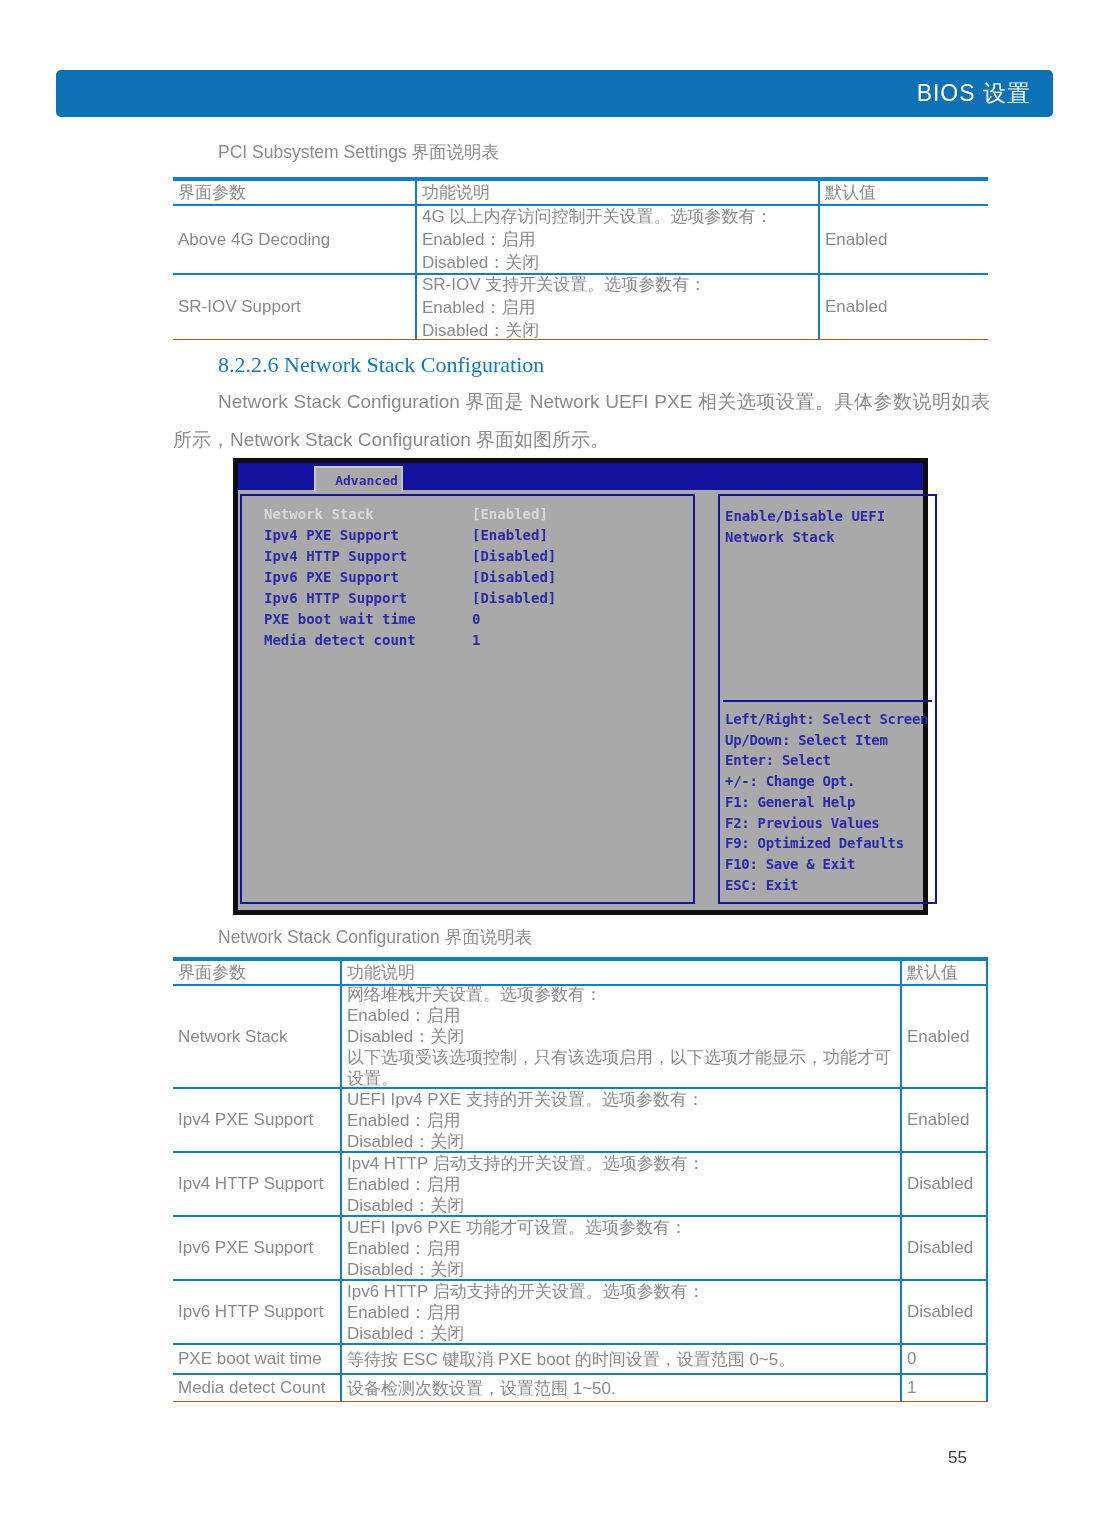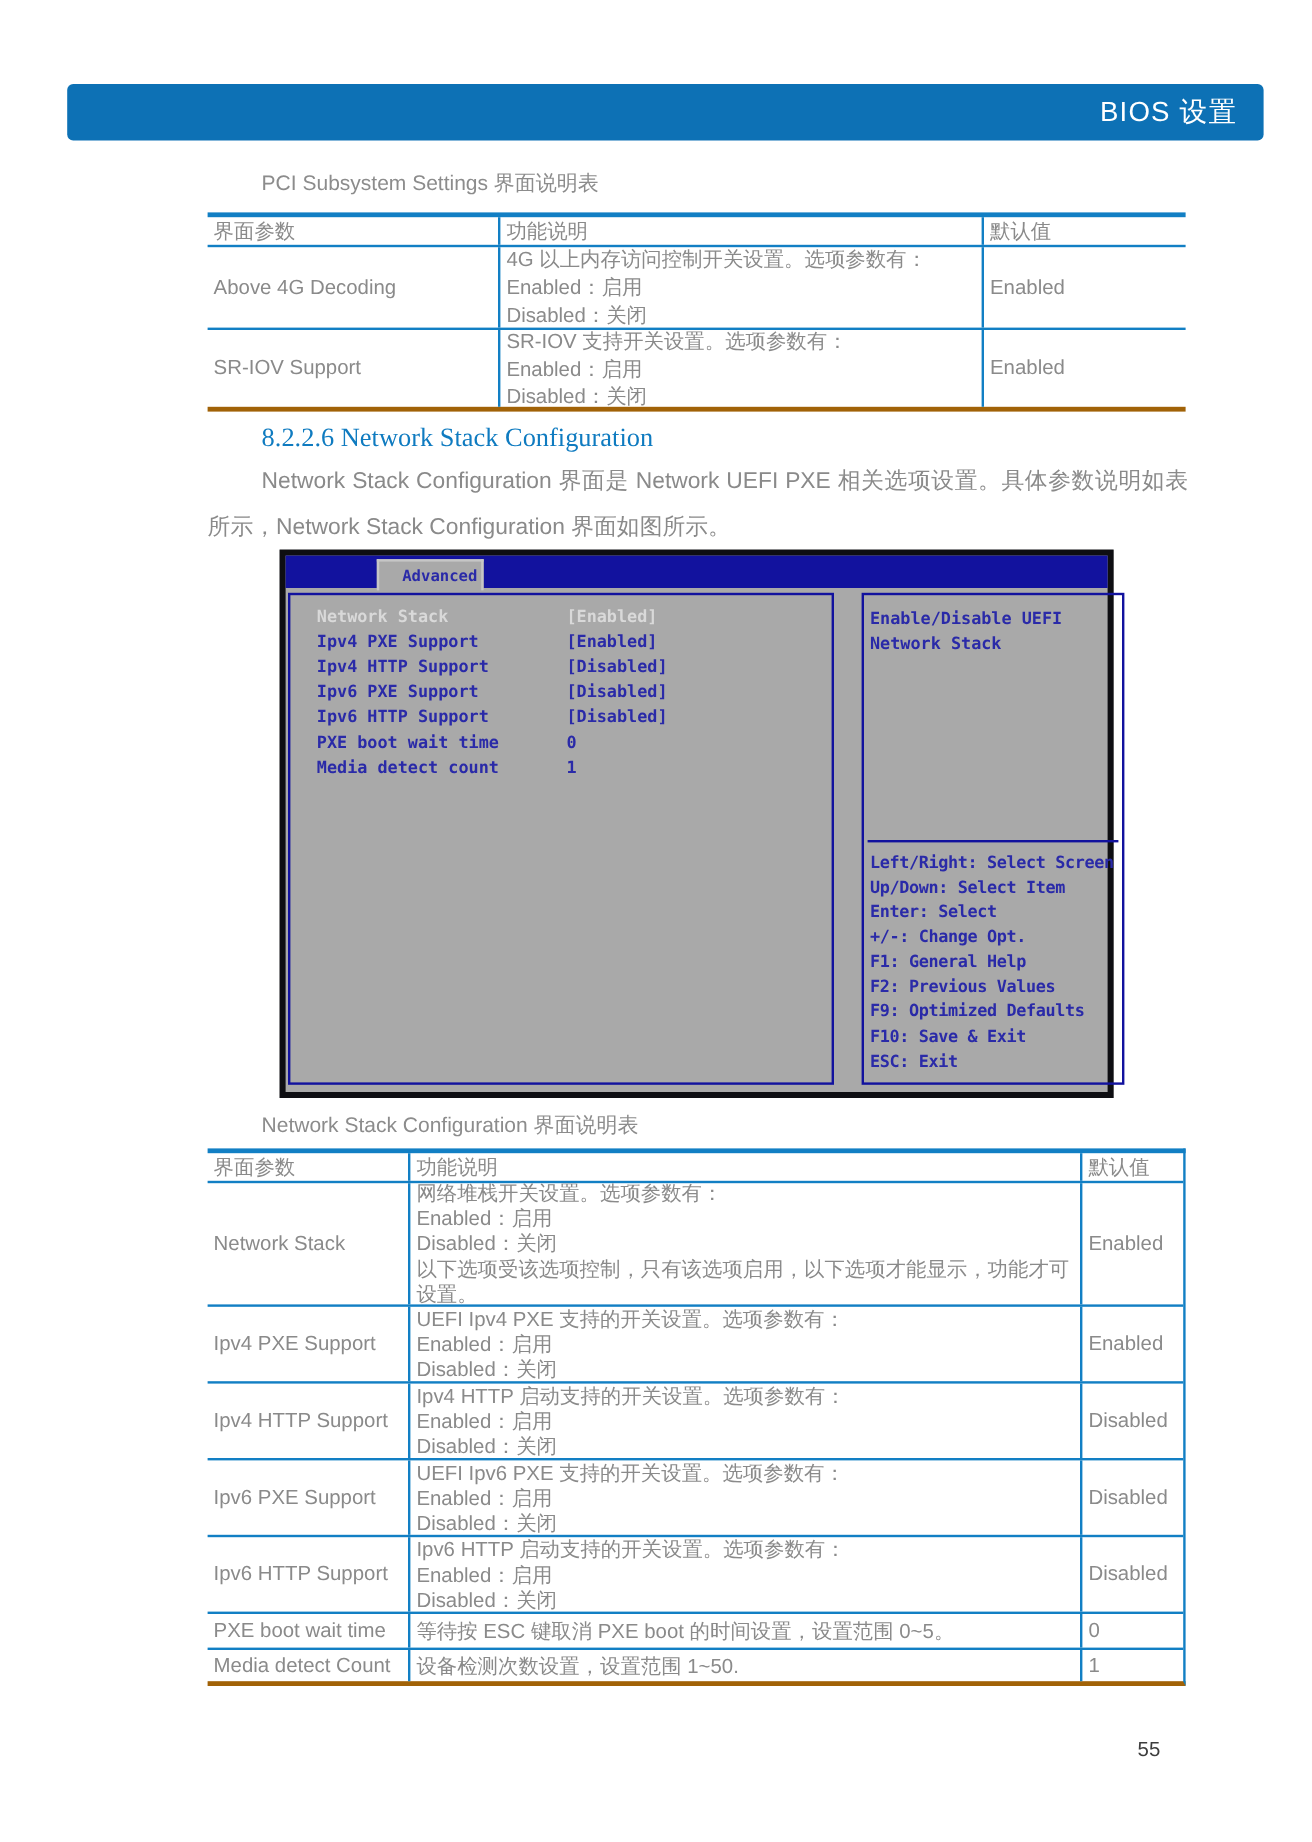--- a/index.html
+++ b/index.html
@@ -18,21 +18,21 @@
   .tbl-title{position:absolute;left:218px;font-size:17.5px;color:#8c8c8c;white-space:nowrap;}
   .t1{top:140px;} .t2{top:925px;}
   .sec-heading{position:absolute;left:218px;top:352px;font-size:22px;color:#0f7bc0;white-space:nowrap;font-family:Liberation Serif, serif;}
   .para{
     position:absolute;left:173px;top:383px;width:817px;margin:0;
     font-size:19px;line-height:38px;color:#8a8a8a;text-align:justify;text-indent:45px;
   }
   
   .tbl{
     position:absolute;left:173px;width:815px;box-sizing:border-box;
-    border-top:4px solid #127fc4;border-bottom:4px solid #a16207;
+    border-top:4px solid #127fc4;border-bottom:1px solid #a16207;
     font-size:17px;color:#8a8a8a;
   }
   .tbl2{border-right:2px solid #127fc4;}
   .trow{display:flex;box-sizing:border-box;}
   .trow + .trow{border-top:2px solid #127fc4;}
   .cell{box-sizing:border-box;padding:0 5px;display:flex;flex-direction:column;justify-content:center;overflow:hidden;}
   .cell.mid{justify-content:center;}
   .c2,.c3{border-left:2px solid #127fc4;}
   .tbl1 .c1{width:242px;} .tbl1 .c2{width:403px;} .tbl1 .c3{flex:1;}
   .tbl2 .c1{width:167px;} .tbl2 .c2{width:560px;} .tbl2 .c3{flex:1;}
@@ -197,21 +197,21 @@
       <div class="cell c2">
         <div class="ln">Ipv4 HTTP 启动支持的开关设置。选项参数有：</div>
         <div class="ln">Enabled：启用</div>
         <div class="ln">Disabled：关闭</div>
       </div>
       <div class="cell c3 mid">Disabled</div>
     </div>
     <div class="trow" style="height:64px;">
       <div class="cell c1 mid">Ipv6 PXE Support</div>
       <div class="cell c2">
-        <div class="ln">UEFI Ipv6 PXE 支持的开关设置。选项参数有：</div>
+        <div class="ln">UEFI Ipv6 PXE 功能才可设置。选项参数有：</div>
         <div class="ln">Enabled：启用</div>
         <div class="ln">Disabled：关闭</div>
       </div>
       <div class="cell c3 mid">Disabled</div>
     </div>
     <div class="trow" style="height:64px;">
       <div class="cell c1 mid">Ipv6 HTTP Support</div>
       <div class="cell c2">
         <div class="ln">Ipv6 HTTP 启动支持的开关设置。选项参数有：</div>
         <div class="ln">Enabled：启用</div>

